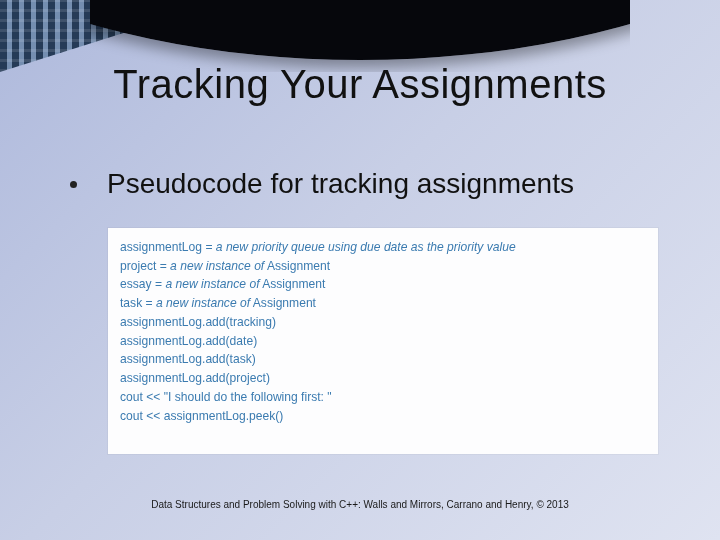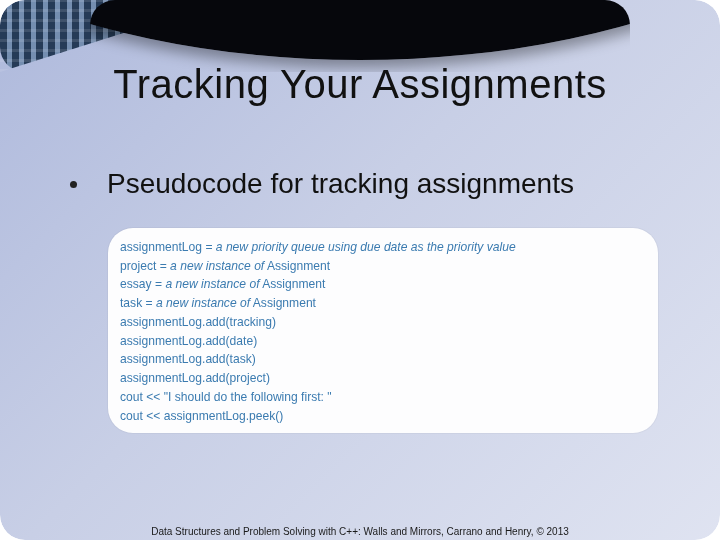--- a/index.html
+++ b/index.html
@@ -1,15 +1,15 @@
 <!DOCTYPE html>
 <html><head>
 <meta charset="utf-8">
 <style>
-  * { margin: 0; padding: 0; box-sizing: border-box; border-radius: 25px; }
+  * { margin: 0; padding: 0; box-sizing: border-box; }
   html, body { width: 720px; height: 540px; overflow: hidden; font-family: Arial, sans-serif; }
   .slide {
     width: 720px; height: 540px; position: relative;
     background: linear-gradient(135deg, #aeb9dc 0%, #c8cfe6 45%, #dfe3f1 100%);
   }
   .building {
     position: absolute; left: 0; top: 0; width: 148px; height: 72px;
     background:
       repeating-linear-gradient(90deg, #0e2540 0 7px, #6a86a9 7px 12px),
       linear-gradient(#0e2540,#0e2540);
@@ -37,28 +37,28 @@
     position: absolute; top: 62px; left: 0; width: 100%;
     text-align: center; font-size: 40px; color: #111; letter-spacing: 0.5px;
   }
   .bullet-row {
     position: absolute; top: 168px; left: 70px; display: flex; align-items: center; gap: 30px;
   }
   .bullet-dot { width: 7px; height: 7px; background: #222; border-radius: 50%; }
   .bullet-text { font-size: 28px; color: #111; }
   .code-box {
     position: absolute; top: 228px; left: 108px; width: 550px; background: #fdfdfe;
-    padding: 10px 12px 8px 12px; font-family: "Segoe UI", Arial, sans-serif;
+    padding: 10px 12px 29px 12px; font-family: "Segoe UI", Arial, sans-serif;
     box-shadow: 0 0 0 1px rgba(0,0,0,0.03);
   }
   .cl { font-size: 12.1px; line-height: 1.55; white-space: nowrap; color: #3b7bb0; }
   .kw { color: #3b7bb0; }
   .it { color: #3b7bb0; font-style: italic; }
   .footer {
-    position: absolute; bottom: 3px; left: 0; width: 100%; text-align: center;
+    position: absolute; bottom: 30px; left: 0; width: 100%; text-align: center;
     font-size: 10px; color: #1a1a1a;
   }
 </style>
 </head>
 <body>
 
 <div class="slide">
   <div class="building"></div>
   <div class="arch"></div>
   <div class="curve-shadow"></div>

